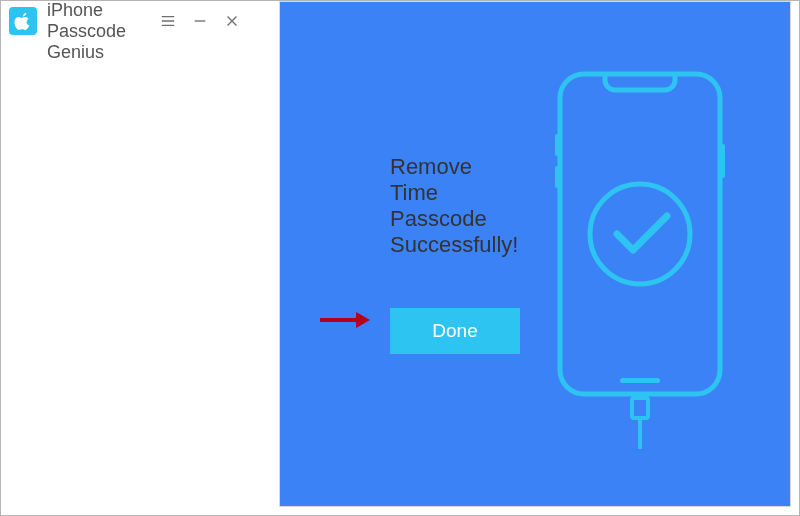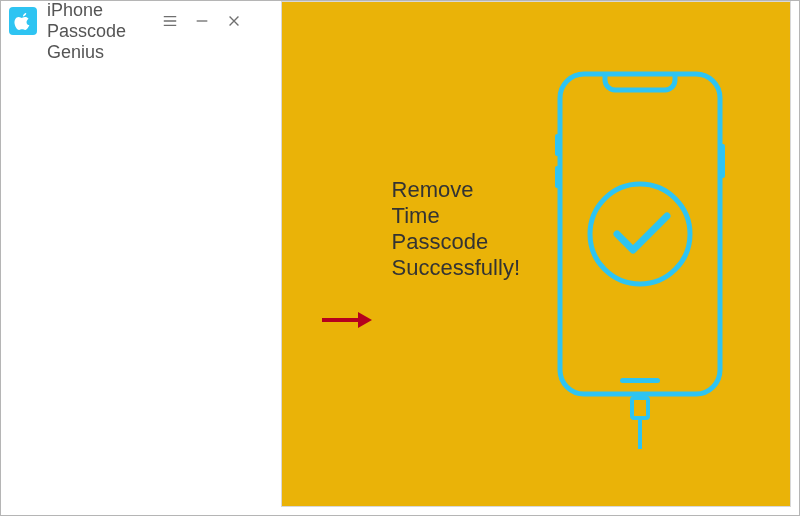--- a/index.html
+++ b/index.html
@@ -41,21 +41,21 @@
     gap: 14px;
     color: #6f6f6f;
     padding-right: 6px;
   }
   .win-ctrl { width: 18px; height: 18px; display: flex; align-items: center; justify-content: center; cursor: pointer; }
   .content-frame {
     flex: 1;
     margin: 0 8px 8px 24px;
     border: 1px solid #d8d8d8;
     position: relative;
-    background: #eab308;
+    background: #3b82f6;
   }
   .content-inner {
     display: flex;
     height: 100%;
     align-items: center;
   }
   .left-pane {
     flex: 1;
     padding-left: 110px;
     display: flex;
@@ -141,20 +141,21 @@
   <div class="content-frame">
 
     <div class="arrow">
       <div class="arrow-line"></div>
       <div class="arrow-head"></div>
     </div>
 
     <div class="content-inner">
       <div class="left-pane">
         <div class="message">Remove Time Passcode Successfully!</div>
+        <button class="done-btn">Done</button>
       </div>
 
       <div class="right-pane">
         <div class="phone-wrap">
           <svg viewBox="0 0 190 400" width="190" height="400">
 
             <rect x="15" y="20" width="160" height="320" rx="24" ry="24" fill="none" stroke="#2ec4f2" stroke-width="5"></rect>
 
             <path d="M60 20 v6 a10 10 0 0 0 10 10 h50 a10 10 0 0 0 10 -10 v-6" fill="none" stroke="#2ec4f2" stroke-width="5"></path>
 

